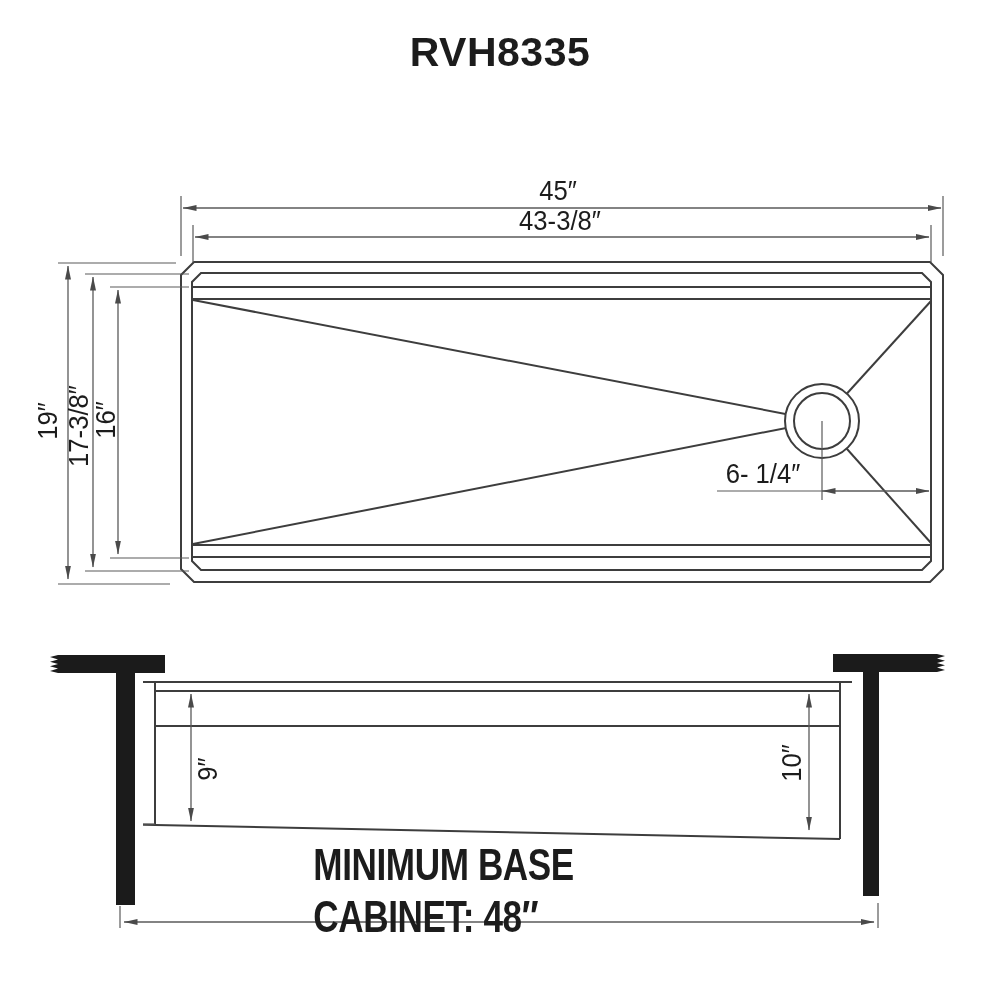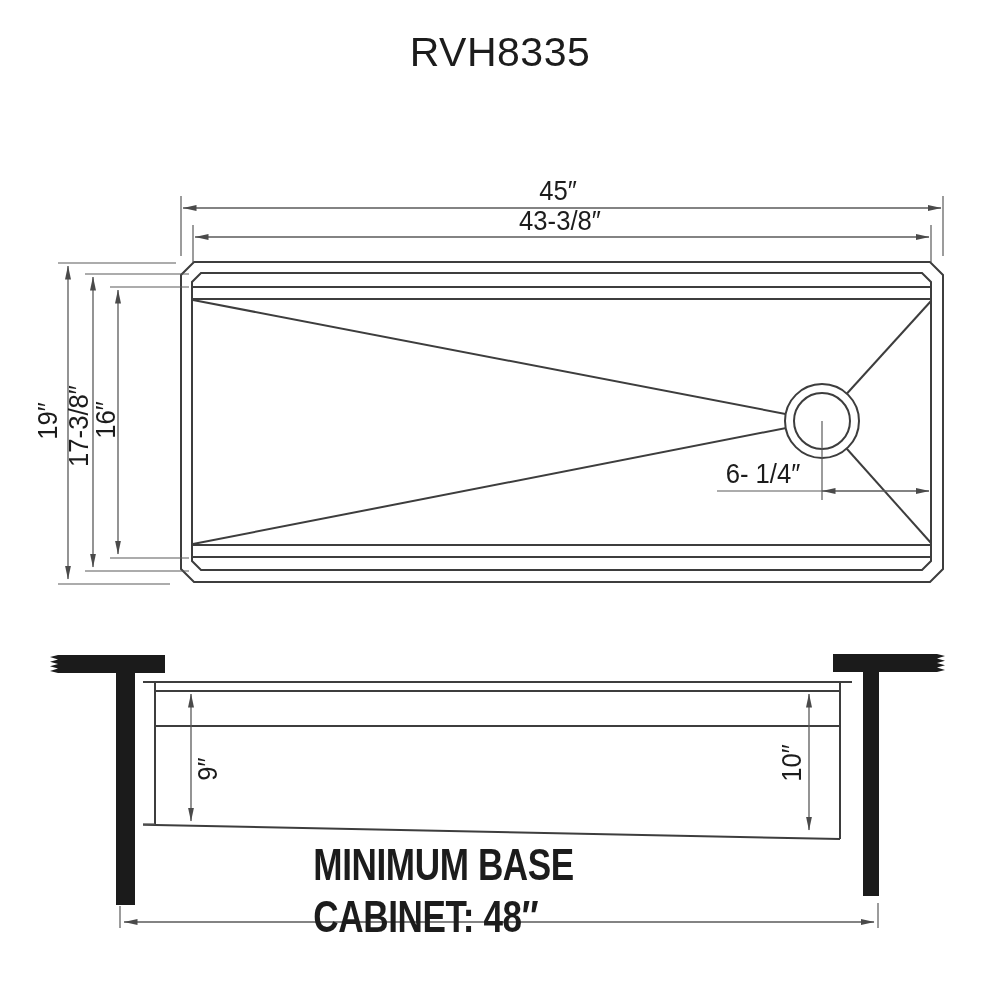--- a/index.html
+++ b/index.html
@@ -21,21 +21,21 @@
     font-weight: 400;
     letter-spacing: 0px;
     transform: translate(-50%, -50%) scaleX(0.95);
   }
   .label.rot { transform: translate(-50%, -50%) rotate(-90deg) scaleX(0.95); }
   .title {
     position: absolute;
     left: 500px; top: 52px;
     transform: translate(-50%, -50%);
     font-size: 41px;
-    font-weight: 400;
+    font-weight: 700;
     letter-spacing: 0.5px;
     text-align: right;
   }
   .cabinet-note {
     position: absolute;
     left: 506px; top: 891px;
     transform: translate(-50%, -50%) scaleX(0.78);
     font-size: 45px;
     font-weight: 700;
     letter-spacing: -0.5px;

